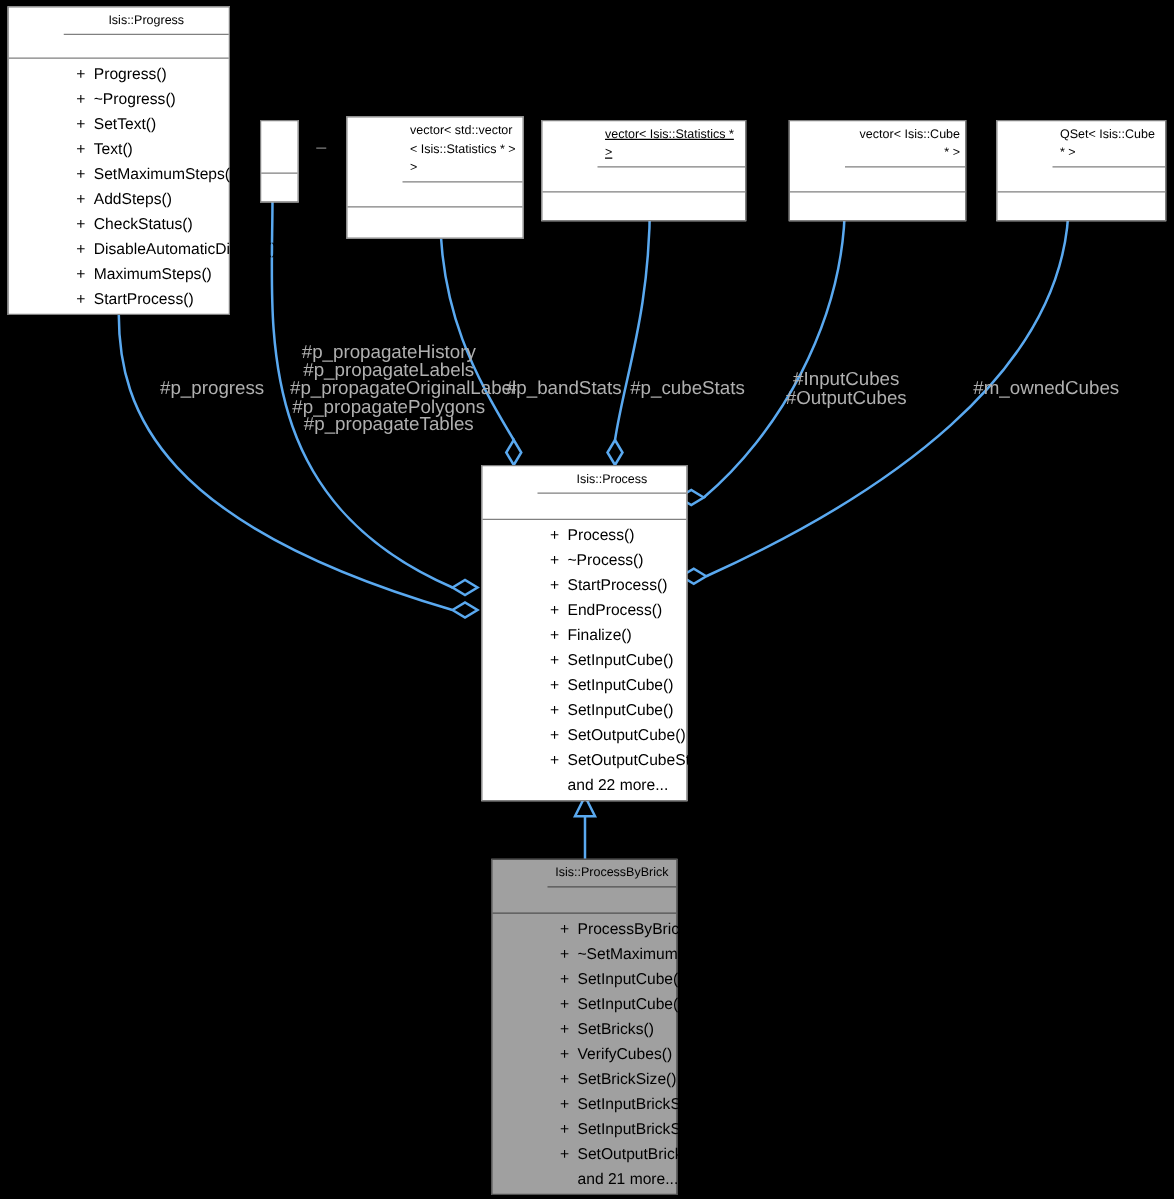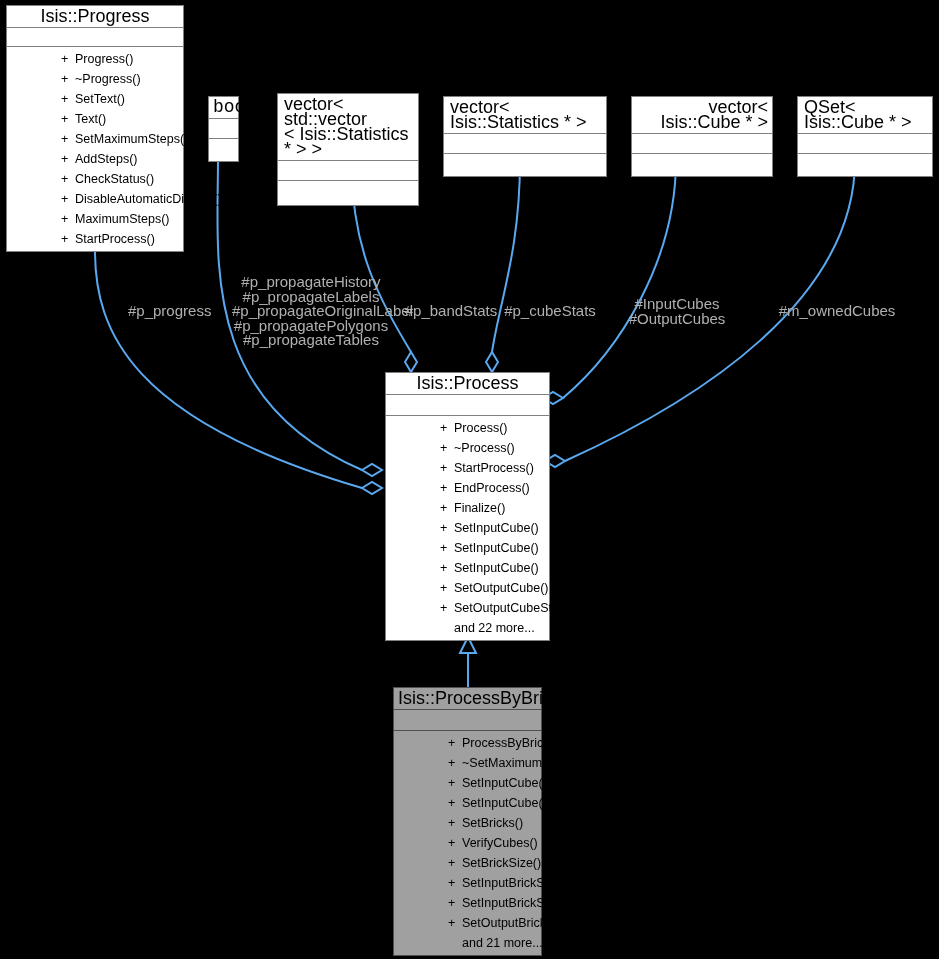--- a/index.html
+++ b/index.html
@@ -3,22 +3,22 @@
 <meta charset="utf-8">
 <style>
   html,body{margin:0;padding:0;background:#000;}
   body{width:939px;height:959px;overflow:hidden;
        font-family:"Liberation Sans","DejaVu Sans",sans-serif;}
   #diagram{position:relative;width:939px;height:959px;background:#000;}
   #edges{position:absolute;left:0;top:0;width:939px;height:959px;}
   .node{position:absolute;box-sizing:border-box;border:1px solid #808080;
         background:#fff;color:#000;}
   .node.highlight{background:#a0a0a0;border:1px solid #505050;}
-  .n-title{text-align:center;font-size:18px;line-height:15px;
-           padding:3px 4px;border-bottom:1px solid #808080;white-space:pre-line;}
+  .n-title{text-align:center;font-size:10px;line-height:15px;
+           padding:3px 4px;border-bottom:1px solid #808080;white-space:pre-line;margin-left:44px;}
   .n-attrs{border-bottom:1px solid #808080;}
   .n-methods{padding:2px 0;}
   .m-row{font-size:12.5px;line-height:20px;padding:0 6px;white-space:nowrap;margin-left:48px;}
   .m-vis{display:inline-block;width:14px;}
   .edge-label{position:absolute;color:#b0b0b0;font-size:15px;
               line-height:14.5px;text-align:center;white-space:pre-line;}
 </style>
 </head>
 <body>
 
@@ -71,21 +71,21 @@
     <div class="n-methods" style="height:18px;"></div>
   </div>
 
   <div class="node" style="left:277px;top:93px;width:142px;">
     <div class="n-title" style="text-align:left;padding-left:6px;">vector&lt; std::vector
 &lt; Isis::Statistics * &gt; &gt;</div>
     <div class="n-attrs" style="height:19px;"></div>
     <div class="n-methods" style="height:20px;"></div>
   </div>
 
-  <div class="node" style="left:443px;top:96px;width:164px;">
+  <div class="node" style="left:433px;top:96px;width:164px;text-decoration:underline;">
     <div class="n-title" style="text-align:left;padding-left:6px;">vector&lt; Isis::Statistics * &gt;</div>
     <div class="n-attrs" style="height:19px;"></div>
     <div class="n-methods" style="height:18px;"></div>
   </div>
 
   <div class="node" style="left:631px;top:96px;width:142px;">
     <div class="n-title" style="text-align:right;padding-left:6px;">vector&lt; Isis::Cube * &gt;</div>
     <div class="n-attrs" style="height:19px;"></div>
     <div class="n-methods" style="height:18px;"></div>
   </div>

